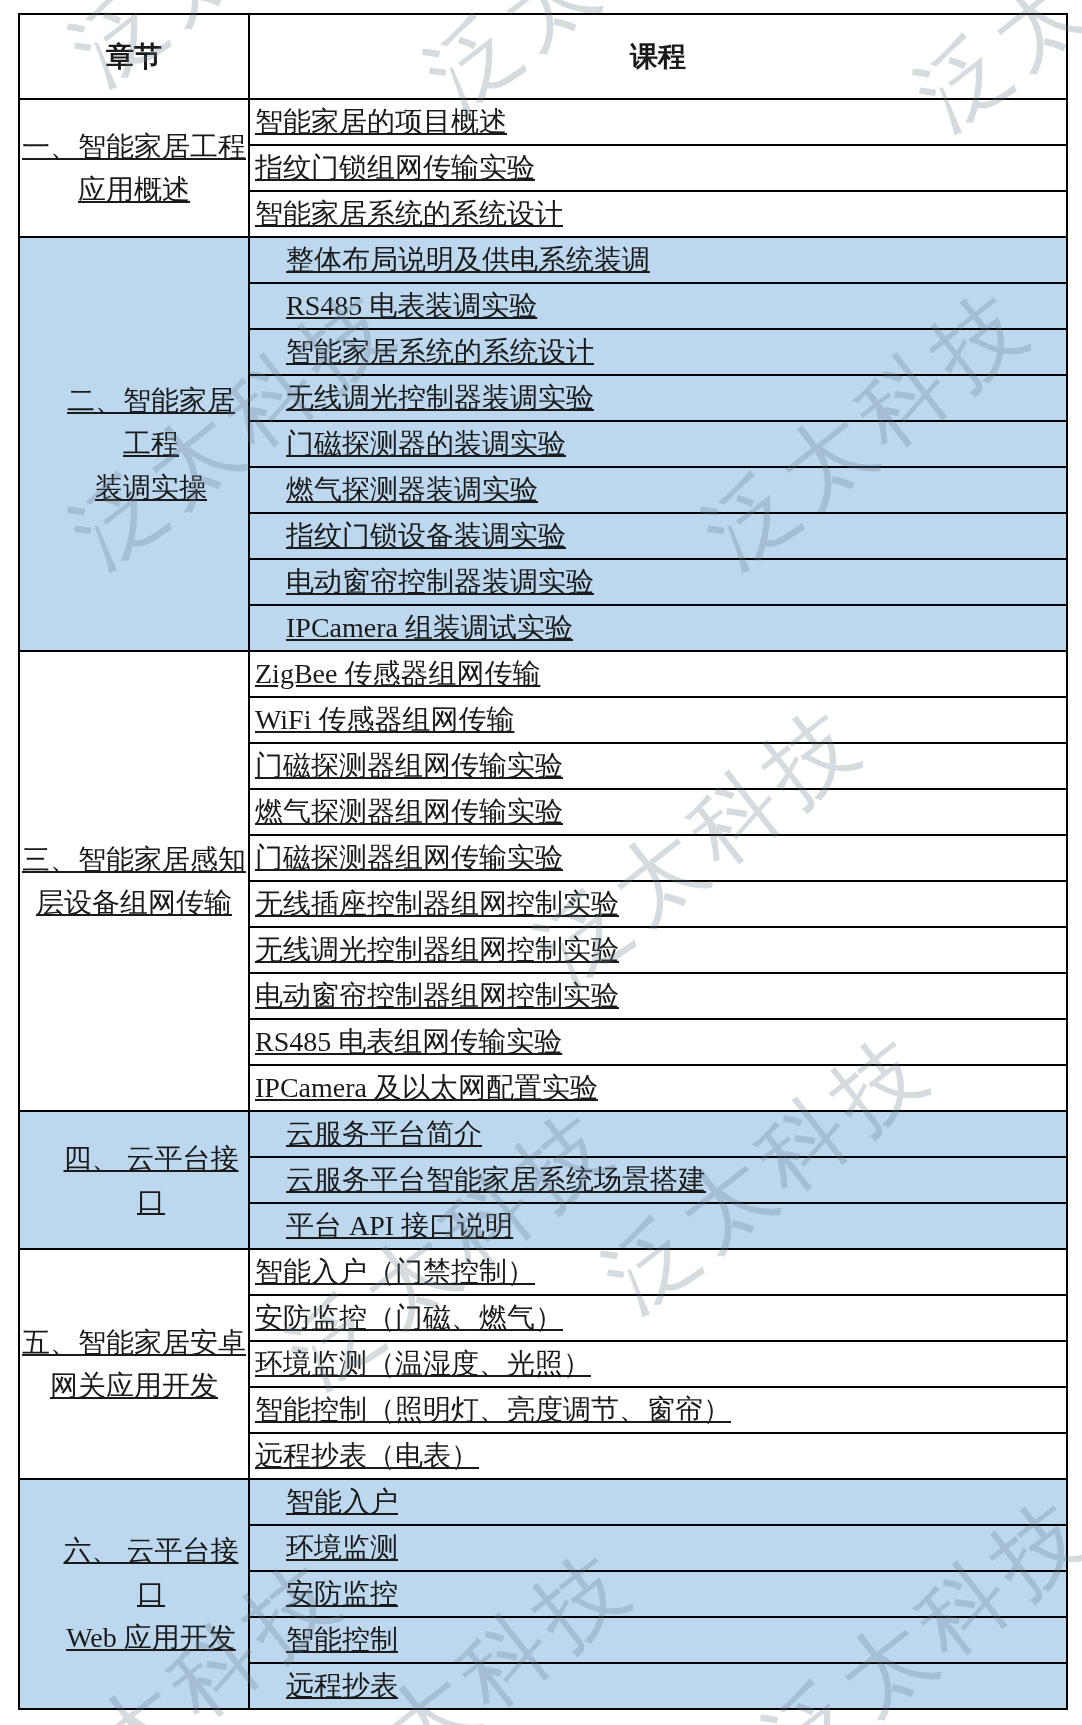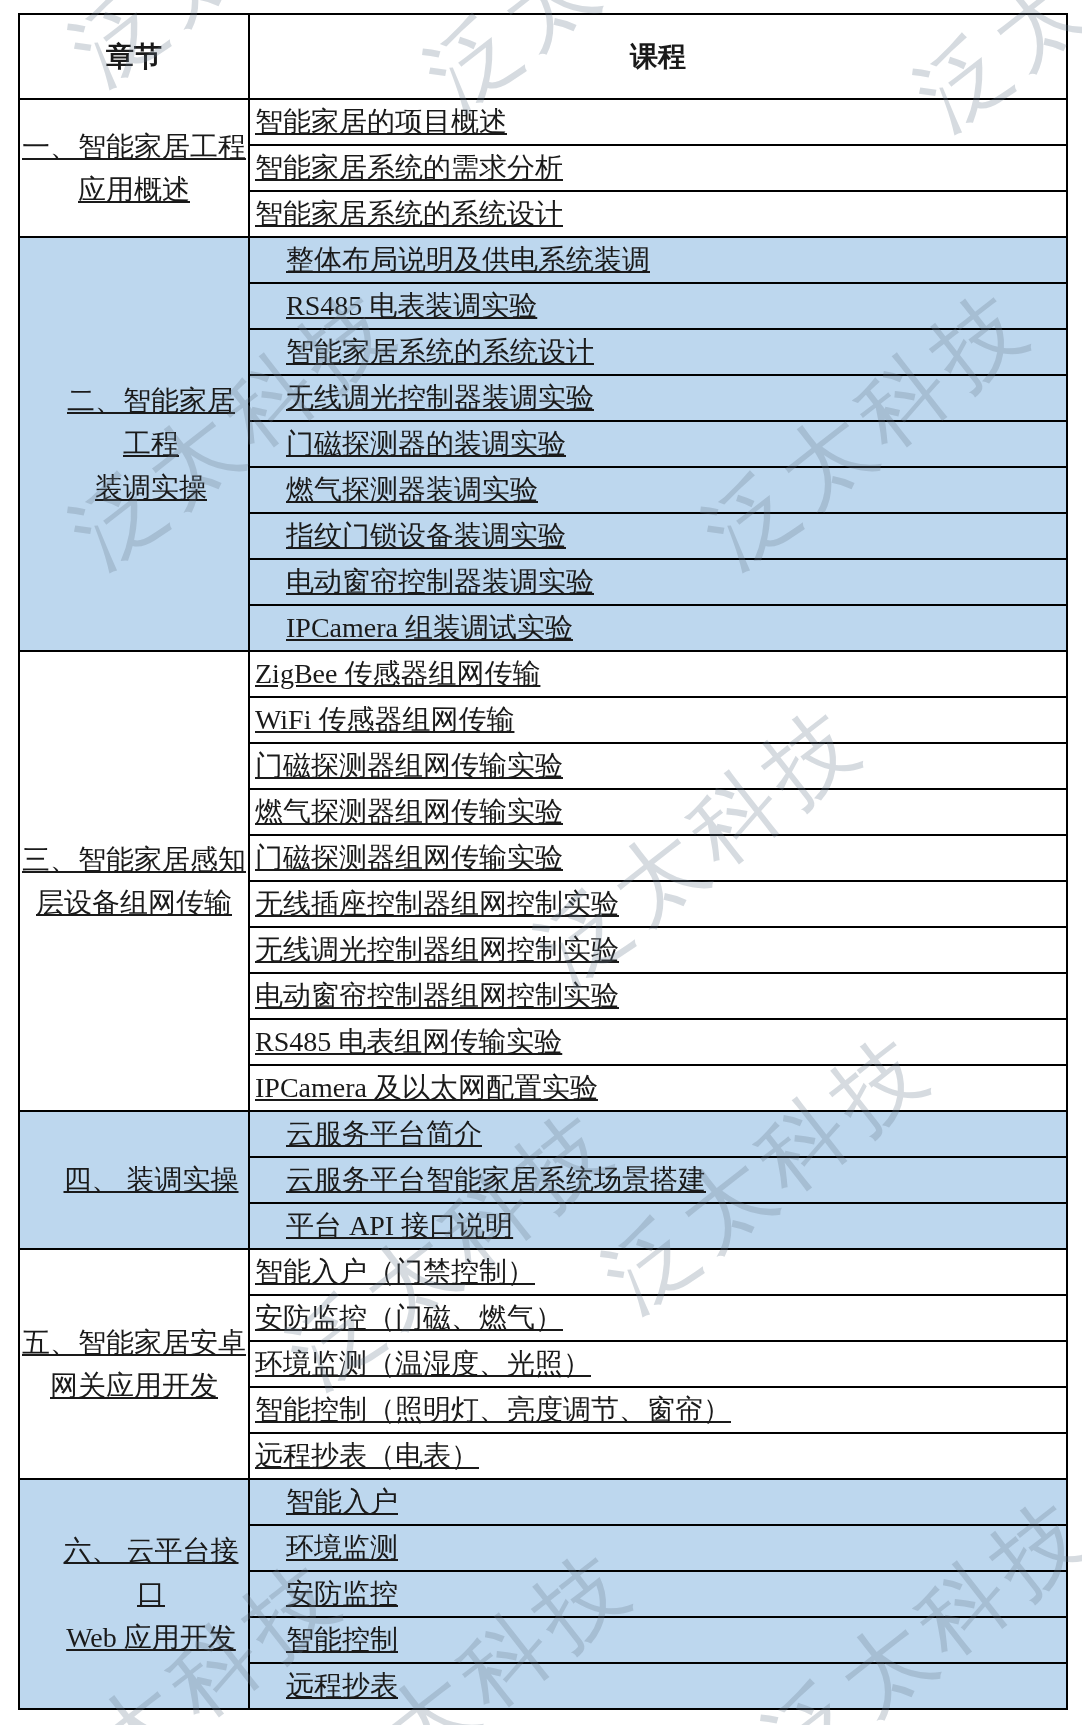--- a/index.html
+++ b/index.html
@@ -89,21 +89,21 @@
         <th class="header-cell">课程</th>
       </tr>
     </thead>
     <tbody id="table-body">
         <tr>
           <td class="chapter-cell" rowspan="3">一、智能家居工程
 应用概述</td>
           <td class="course-cell">智能家居的项目概述</td>
         </tr>
         <tr>
-          <td class="course-cell">智能家居系统的需求分析</td>
+          <td class="course-cell">指纹门锁组网传输实验</td>
         </tr>
         <tr>
           <td class="course-cell">智能家居系统的系统设计</td>
         </tr>
         <tr class="highlight">
           <td class="chapter-cell" rowspan="9">二、智能家居工程
 装调实操</td>
           <td class="course-cell">整体布局说明及供电系统装调</td>
         </tr>
         <tr class="highlight">
@@ -156,21 +156,21 @@
         <tr>
           <td class="course-cell">电动窗帘控制器组网控制实验</td>
         </tr>
         <tr>
           <td class="course-cell">RS485 电表组网传输实验</td>
         </tr>
         <tr>
           <td class="course-cell">IPCamera 及以太网配置实验</td>
         </tr>
         <tr class="highlight">
-          <td class="chapter-cell" rowspan="3">四、 装调实操</td>
+          <td class="chapter-cell" rowspan="3">四、 云平台接口</td>
           <td class="course-cell">云服务平台简介</td>
         </tr>
         <tr class="highlight">
           <td class="course-cell">云服务平台智能家居系统场景搭建</td>
         </tr>
         <tr class="highlight">
           <td class="course-cell">平台 API 接口说明</td>
         </tr>
         <tr>
           <td class="chapter-cell" rowspan="5">五、智能家居安卓

